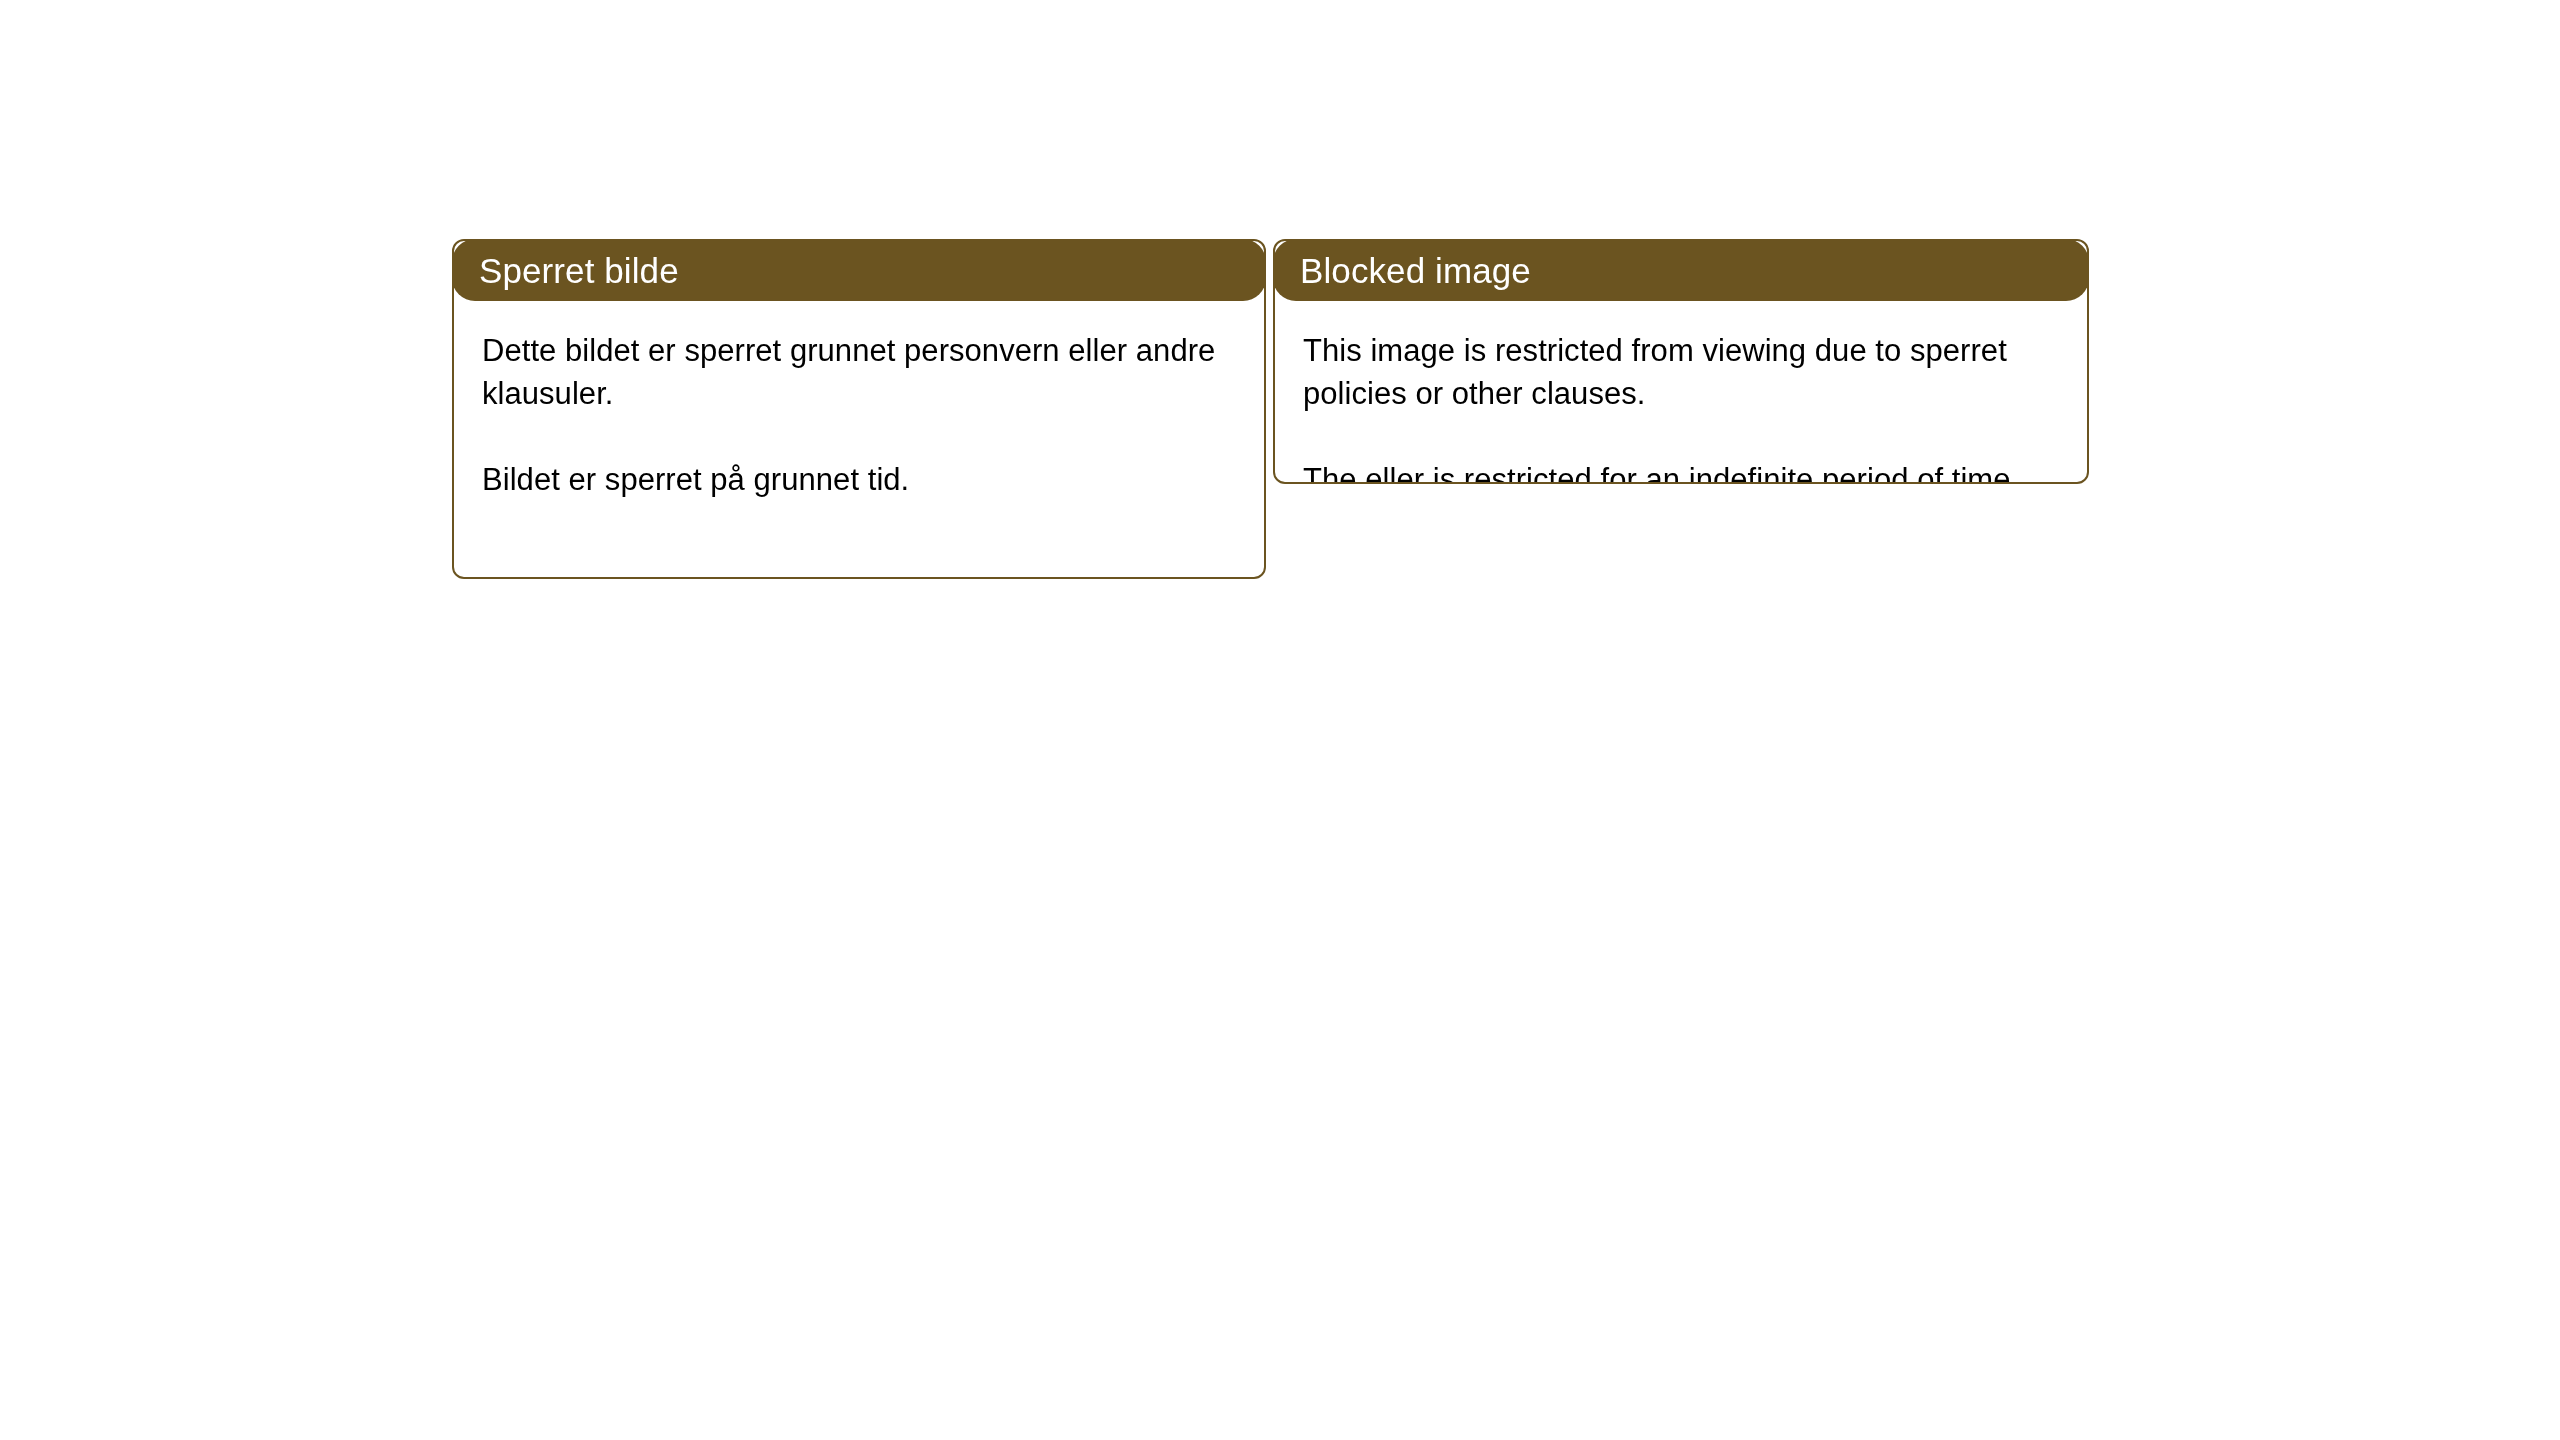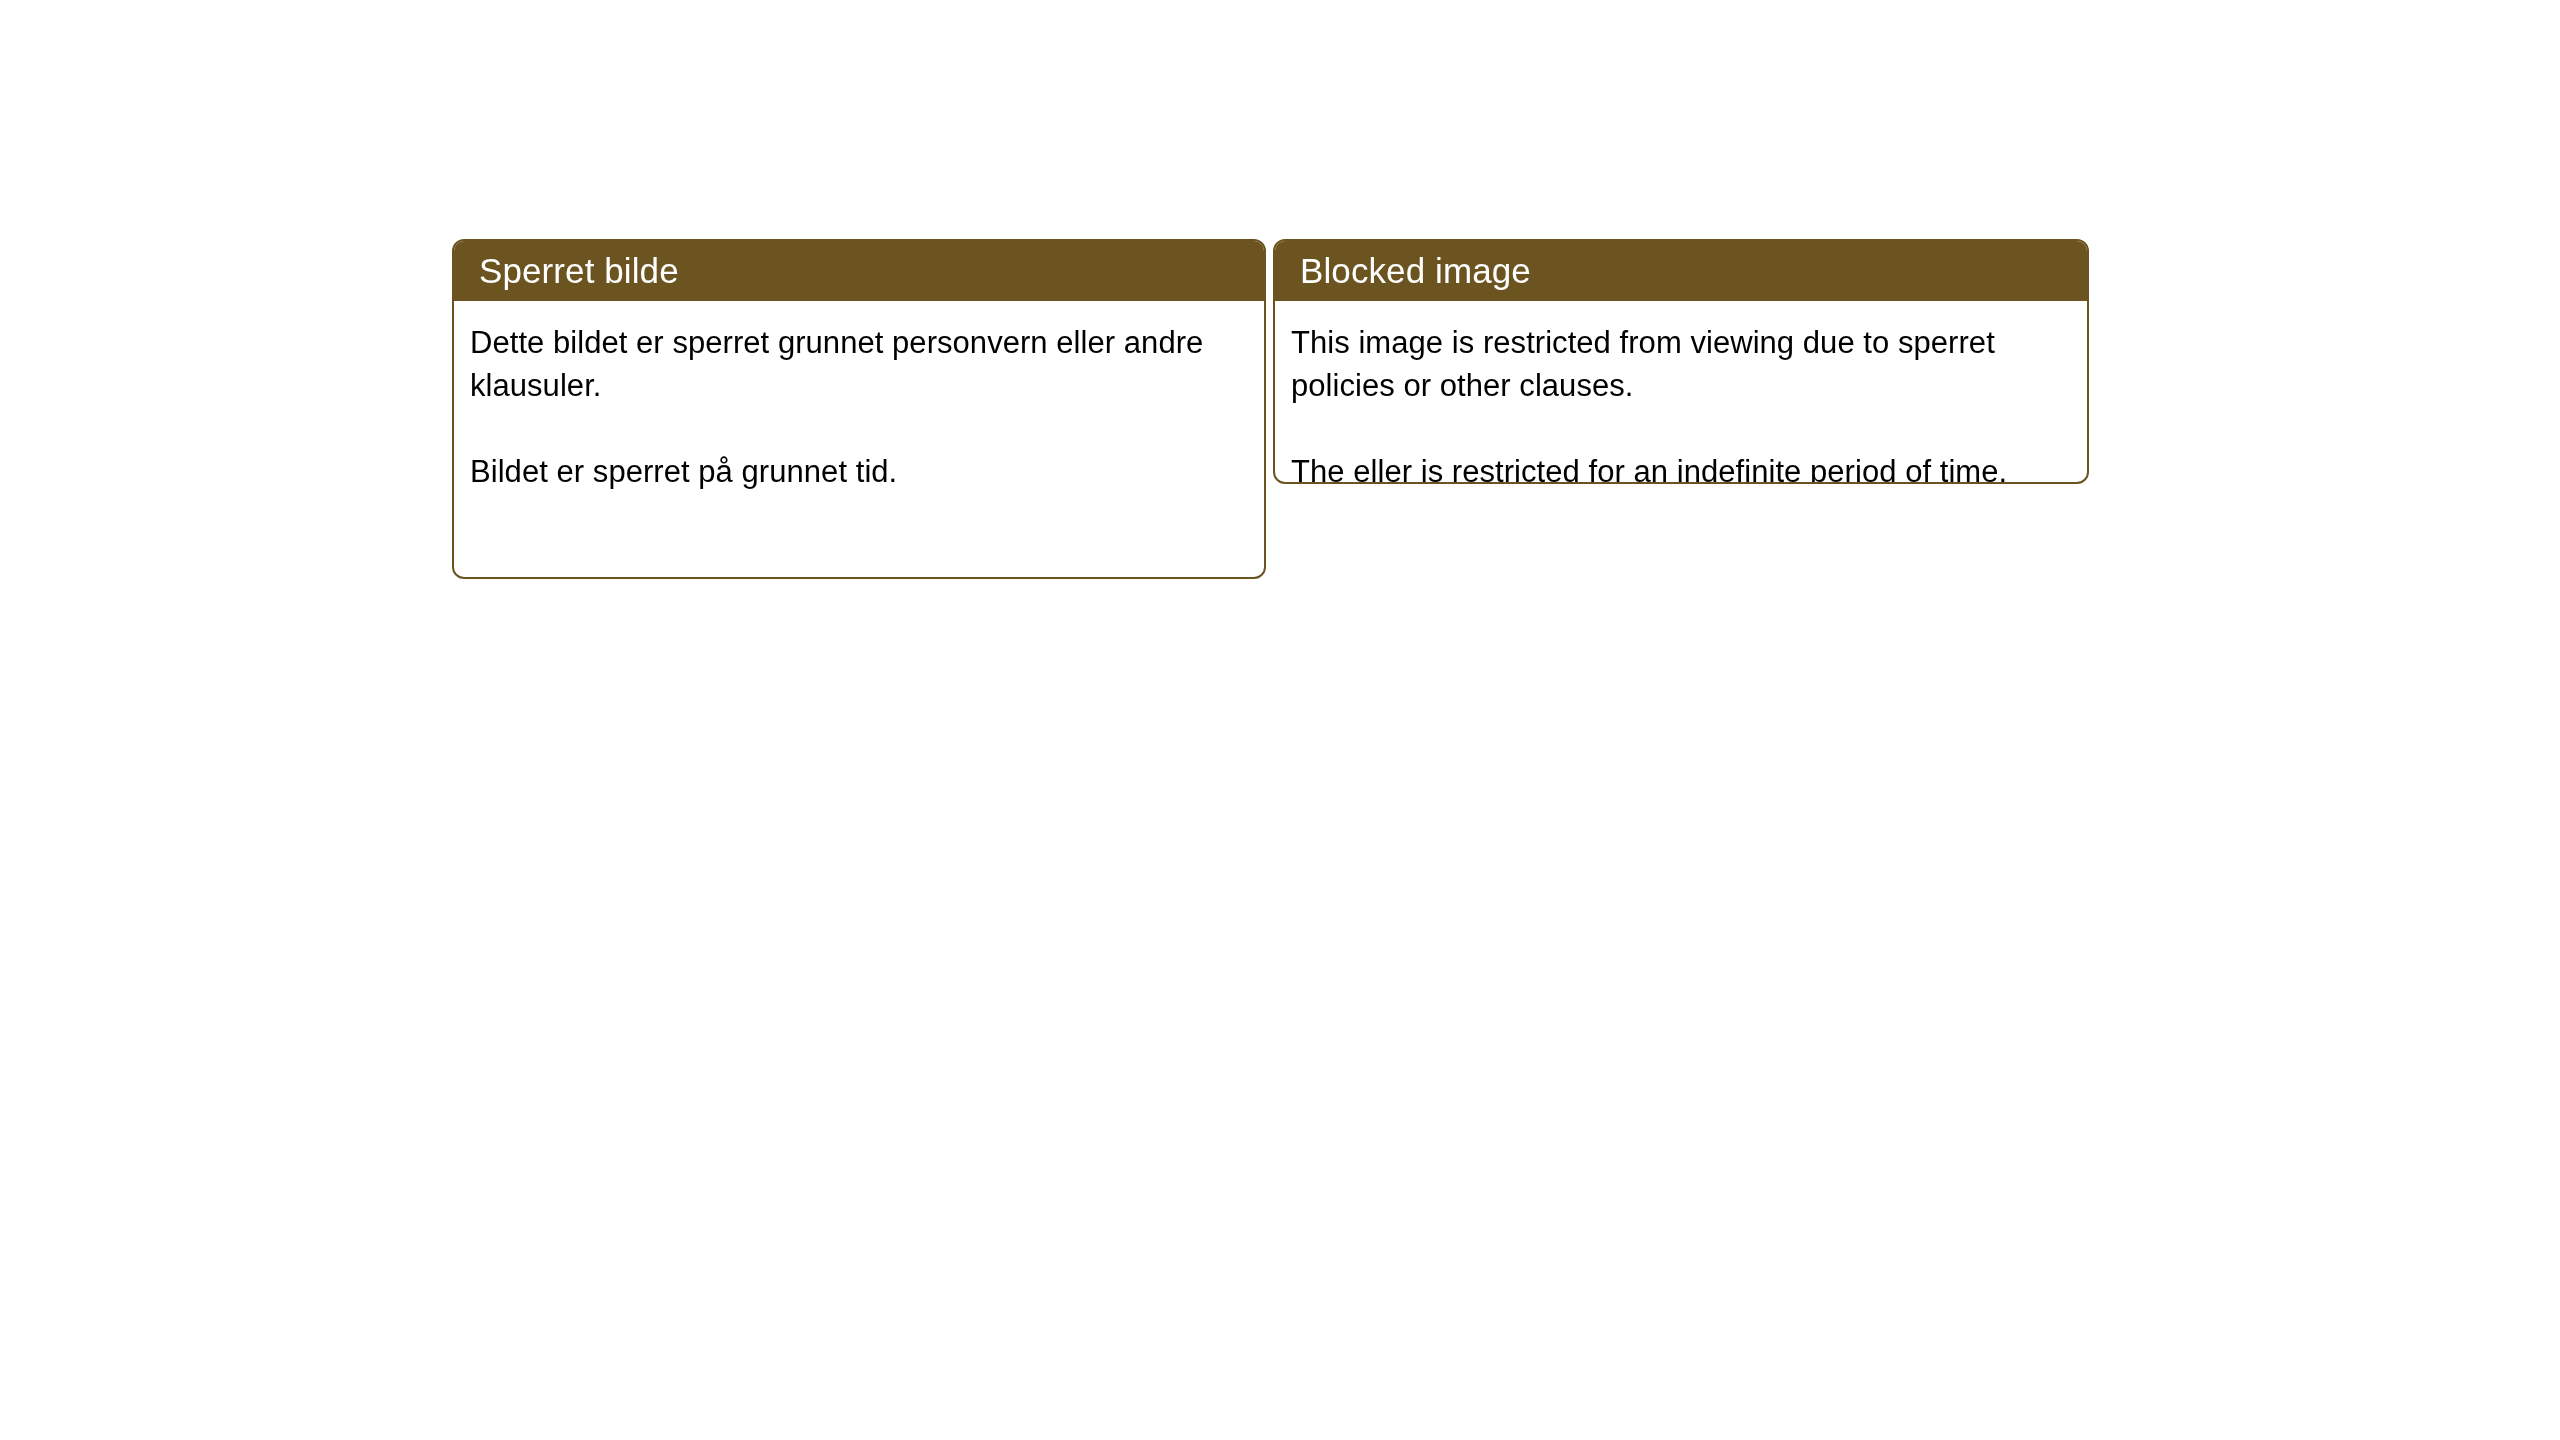--- a/index.html
+++ b/index.html
@@ -41,39 +41,40 @@
   .notice-card.english {
     left: 1273px;
     width: 816px;
     height: 245px;
   }
 
   .card-header {
     box-sizing: border-box;
     height: 62px;
     background: #6b5420;
-    margin: -2px -2px 0 -2px;
+    margin: -2px -2px 8px -2px;
     border-top-left-radius: 12px;
     border-top-right-radius: 12px;
     display: flex;
     align-items: center;
     padding: 0 0 0 27px;
+    border-radius: 23px;
   }
 
   .card-title {
     color: #ffffff;
     font-size: 35px;
     font-weight: 400;
     line-height: 1;
     letter-spacing: 0.1px;
     white-space: nowrap;
   }
 
   .card-body {
-    padding: 20px 28px 0 16px;
+    padding: 20px 28px 0 28px;
   }
 
   .card-paragraph {
     color: #000000;
     font-size: 31px;
     line-height: 43px;
     font-weight: 400;
     margin: 0;
     letter-spacing: 0.05px;
   }

